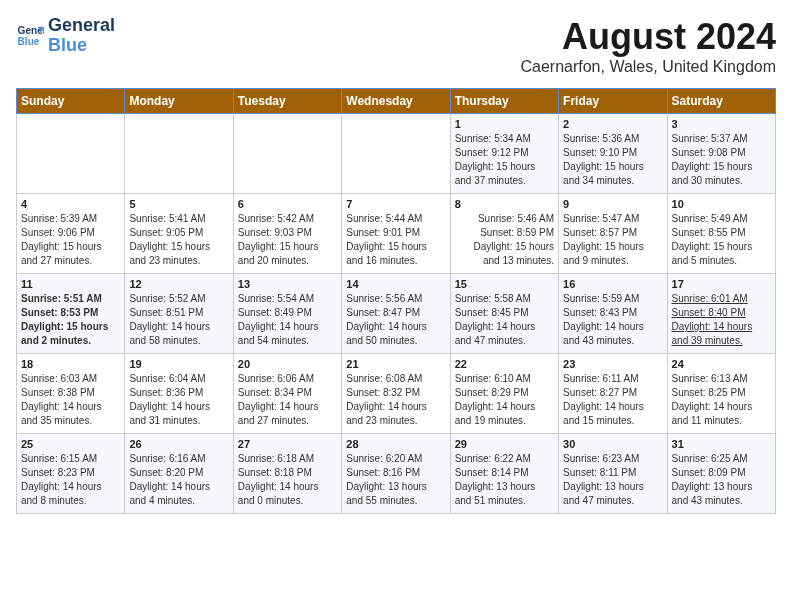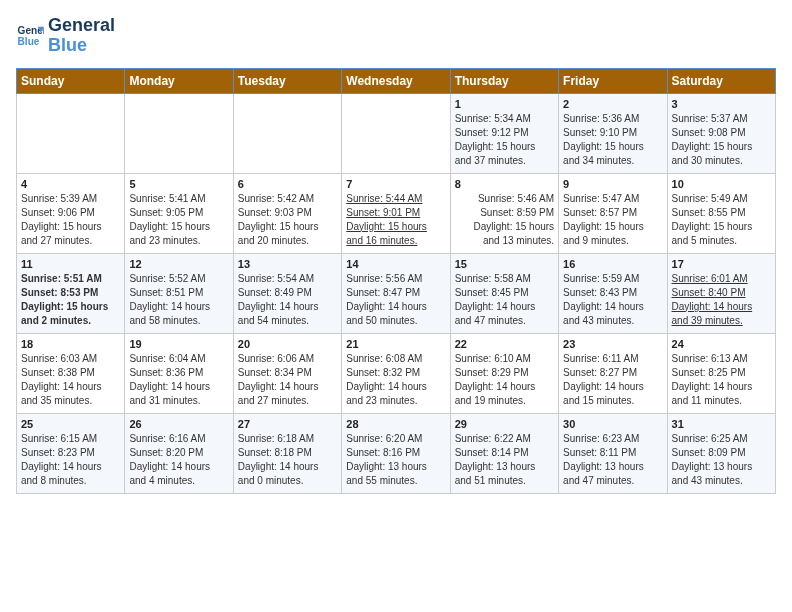--- a/index.html
+++ b/index.html
@@ -94,20 +94,24 @@
     <svg class="logo-icon" viewBox="0 0 36 36">
       <text x="2" y="16" font-size="13" font-weight="bold" fill="#1a3a5c">General</text>
       <text x="2" y="29" font-size="13" font-weight="bold" fill="#4a90d9">Blue</text>
       <polygon points="28,6 36,6 32,14" fill="#4a90d9"></polygon>
     </svg>
     <div>
       <div class="logo-text">General</div>
       <div class="logo-text" style="color:#4a90d9">Blue</div>
     </div>
   </div>
+  <div class="title-block">
+    <div class="main-title">August 2024</div>
+    <div class="sub-title">Caernarfon, Wales, United Kingdom</div>
+  </div>
 </div>
 
 <table>
   <thead>
     <tr>
     <th>Sunday</th>
         <th>Monday</th>
         <th>Tuesday</th>
         <th>Wednesday</th>
         <th>Thursday</th>
@@ -160,21 +164,21 @@
         </td>
         <td>
           <span class="day-number">6</span>
           <div class="day-info" style="white-space: pre-line;">Sunrise: 5:42 AM
 Sunset: 9:03 PM
 Daylight: 15 hours
 and 20 minutes.</div>
         </td>
         <td>
           <span class="day-number">7</span>
-          <div class="day-info" style="white-space: pre-line; text-decoration: underline;">Sunrise: 5:44 AM
+          <div class="day-info" style="white-space: pre-line;">Sunrise: 5:44 AM
 Sunset: 9:01 PM
 Daylight: 15 hours
 and 16 minutes.</div>
         </td>
         <td>
           <span class="day-number">8</span>
           <div class="day-info" style="white-space: pre-line; text-align: right;">Sunrise: 5:46 AM
 Sunset: 8:59 PM
 Daylight: 15 hours
 and 13 minutes.</div>

